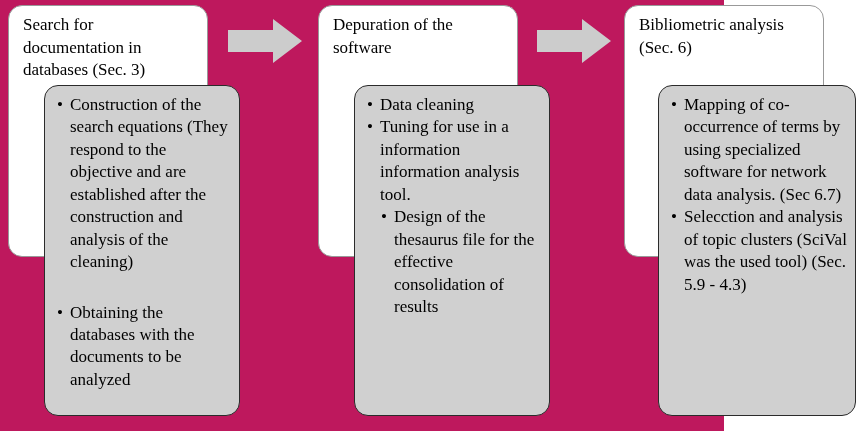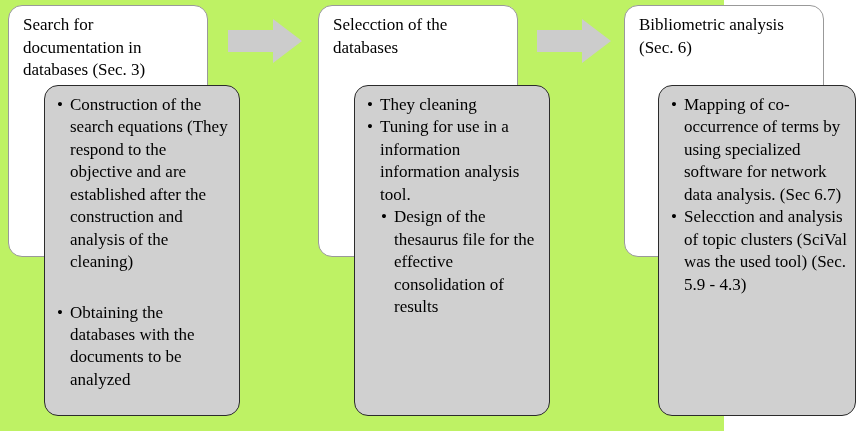--- a/index.html
+++ b/index.html
@@ -10,21 +10,21 @@
     width: 864px;
     height: 431px;
     background: #ffffff;
     font-family: "Liberation Serif", "DejaVu Serif", serif;
     overflow: hidden;
   }
   #canvas {
     position: relative;
     width: 724px;
     height: 431px;
-    background: #bef264;
+    background: #be185d;
   }
 
   
   .outer-box {
     position: absolute;
     background: #ffffff;
     border: 1px solid #999999;
     border-radius: 14px;
     box-sizing: border-box;
     z-index: 1;
@@ -110,28 +110,28 @@
     </ul>
   </div>
 
   <div class="arrow" style="left:228px; top:19px; width:74px; height:44px;">
     <svg width="74" height="44" viewBox="0 0 74 44" xmlns="http://www.w3.org/2000/svg">
       <polygon points="0,11 45,11 45,0 74,22 45,44 45,33 0,33" fill="#cccccc"></polygon>
     </svg>
   </div>
 
   <div class="outer-box" style="left:318px; top:5px; width:200px; height:252px;">
-    <div class="outer-title">Selecction of the databases</div>
+    <div class="outer-title">Depuration of the software</div>
   </div>
 
   <div class="gray-box" style="left:354px; top:85px; width:196px; height:331px;">
     <ul class="bullet-list">
       <li class="bullet-item">
         <span class="dot">•</span>
-        <span class="btext">They cleaning</span>
+        <span class="btext">Data cleaning</span>
       </li>
       <li class="bullet-item">
         <span class="dot">•</span>
         <span class="btext">Tuning for use in a information information analysis tool.</span>
       </li>
       <li class="bullet-item indented">
         <span class="dot">•</span>
         <span class="btext">Design of the thesaurus file for the effective consolidation of results</span>
       </li>
     </ul>

